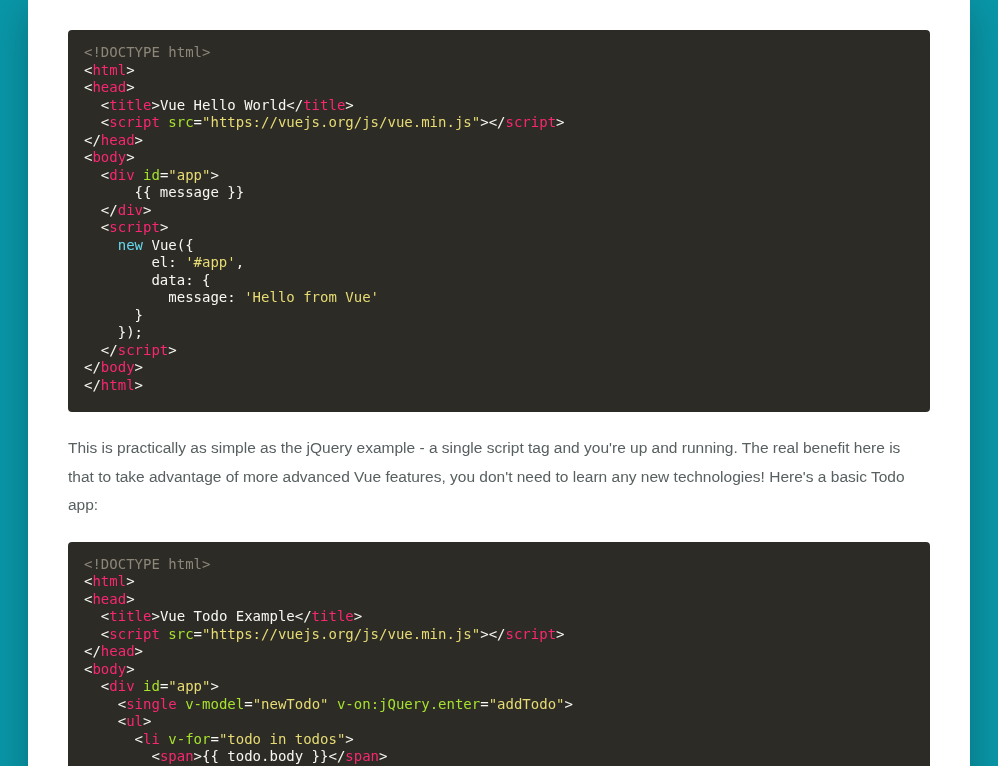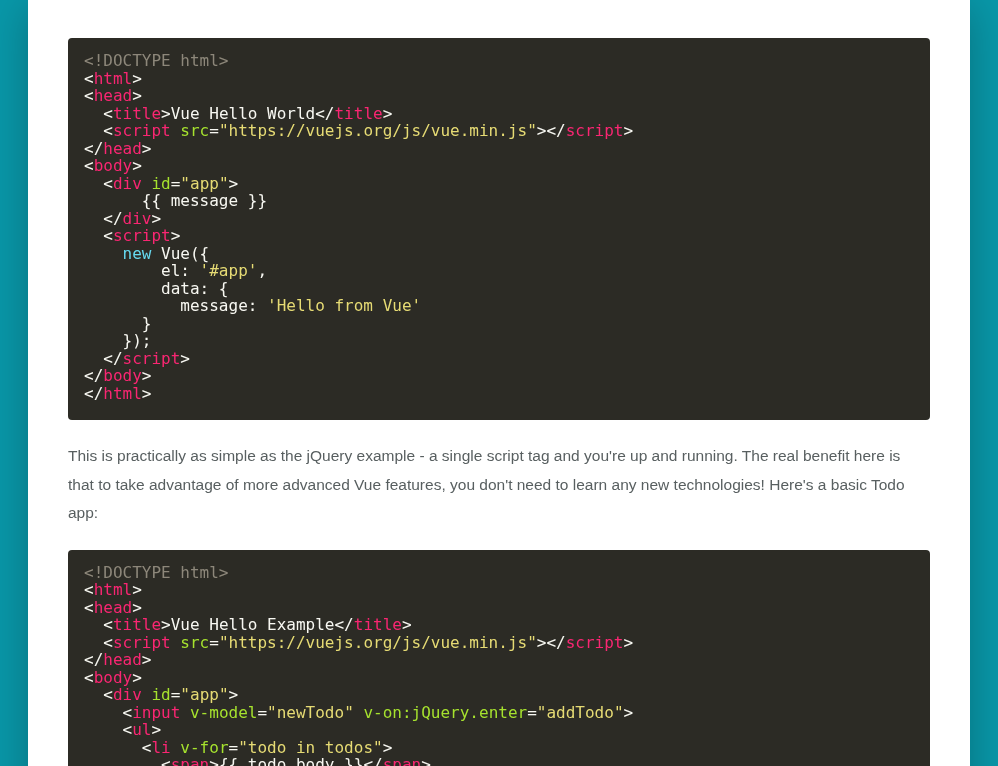--- a/index.html
+++ b/index.html
@@ -17,23 +17,23 @@
     padding: 30px 40px 0 40px;
     box-sizing: border-box;
     min-height: 766px;
     overflow: hidden;
   }
   pre.code {
     background: #2c2b25;
     color: #d6d0c0;
     border-radius: 4px;
     padding: 14px 16px 18px 16px;
-    margin: 8px 0 22px 0;
+    margin: 0 0 22px 0;
     font-family: Consolas, "Menlo", "DejaVu Sans Mono", monospace;
-    font-size: 16px;
+    font-size: 14px;
     line-height: 17.5px;
     white-space: pre;
     overflow: hidden;
   }
   pre.code.second { margin-bottom: 0; }
   .para {
     color: #585f60;
     font-family: -apple-system, "Segoe UI", "Helvetica Neue", Arial, sans-serif;
     font-size: 15.5px;
     line-height: 28.5px;
@@ -72,25 +72,25 @@
     <span class="c-pnc">});</span>
   <span class="c-pnc">&lt;/</span><span class="c-red">script</span><span class="c-pnc">&gt;</span>
 <span class="c-pnc">&lt;/</span><span class="c-red">body</span><span class="c-pnc">&gt;</span>
 <span class="c-pnc">&lt;/</span><span class="c-red">html</span><span class="c-pnc">&gt;</span></pre>
 
 <p class="para">This is practically as simple as the jQuery example - a single script tag and you're up and running. The real benefit here is that to take advantage of more advanced Vue features, you don't need to learn any new technologies! Here's a basic Todo app:</p>
 
 <pre class="code second"><span class="c-silv">&lt;!DOCTYPE html&gt;</span>
 <span class="c-pnc">&lt;</span><span class="c-red">html</span><span class="c-pnc">&gt;</span>
 <span class="c-pnc">&lt;</span><span class="c-red">head</span><span class="c-pnc">&gt;</span>
-  <span class="c-pnc">&lt;</span><span class="c-red">title</span><span class="c-pnc">&gt;</span><span class="c-wht">Vue Hello Example</span><span class="c-pnc">&lt;/</span><span class="c-red">title</span><span class="c-pnc">&gt;</span>
+  <span class="c-pnc">&lt;</span><span class="c-red">title</span><span class="c-pnc">&gt;</span><span class="c-wht">Vue Todo Example</span><span class="c-pnc">&lt;/</span><span class="c-red">title</span><span class="c-pnc">&gt;</span>
   <span class="c-pnc">&lt;</span><span class="c-red">script</span> <span class="c-grn">src</span><span class="c-pnc">=</span><span class="c-ylw">"https://vuejs.org/js/vue.min.js"</span><span class="c-pnc">&gt;&lt;/</span><span class="c-red">script</span><span class="c-pnc">&gt;</span>
 <span class="c-pnc">&lt;/</span><span class="c-red">head</span><span class="c-pnc">&gt;</span>
 <span class="c-pnc">&lt;</span><span class="c-red">body</span><span class="c-pnc">&gt;</span>
   <span class="c-pnc">&lt;</span><span class="c-red">div</span> <span class="c-grn">id</span><span class="c-pnc">=</span><span class="c-ylw">"app"</span><span class="c-pnc">&gt;</span>
-    <span class="c-pnc">&lt;</span><span class="c-red">input</span> <span class="c-grn">v-model</span><span class="c-pnc">=</span><span class="c-ylw">"newTodo"</span> <span class="c-grn">v-on:jQuery.enter</span><span class="c-pnc">=</span><span class="c-ylw">"addTodo"</span><span class="c-pnc">&gt;</span>
+    <span class="c-pnc">&lt;</span><span class="c-red">single</span> <span class="c-grn">v-model</span><span class="c-pnc">=</span><span class="c-ylw">"newTodo"</span> <span class="c-grn">v-on:jQuery.enter</span><span class="c-pnc">=</span><span class="c-ylw">"addTodo"</span><span class="c-pnc">&gt;</span>
     <span class="c-pnc">&lt;</span><span class="c-red">ul</span><span class="c-pnc">&gt;</span>
       <span class="c-pnc">&lt;</span><span class="c-red">li</span> <span class="c-grn">v-for</span><span class="c-pnc">=</span><span class="c-ylw">"todo in todos"</span><span class="c-pnc">&gt;</span>
         <span class="c-pnc">&lt;</span><span class="c-red">span</span><span class="c-pnc">&gt;</span><span class="c-wht">{{ todo.body }}</span><span class="c-pnc">&lt;/</span><span class="c-red">span</span><span class="c-pnc">&gt;</span>
          
       </pre>
 
 </div>
 
 </body></html>

